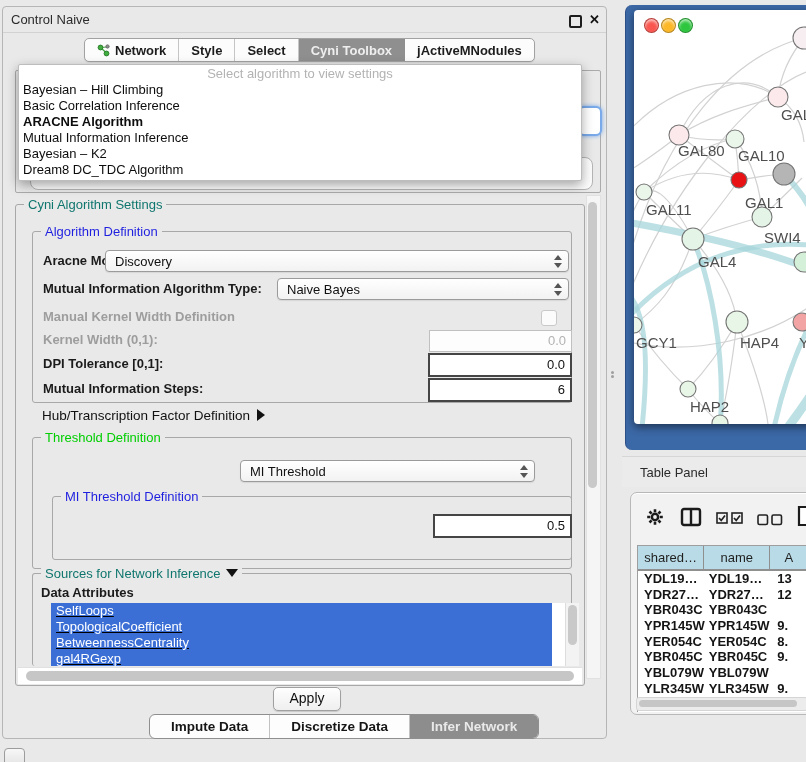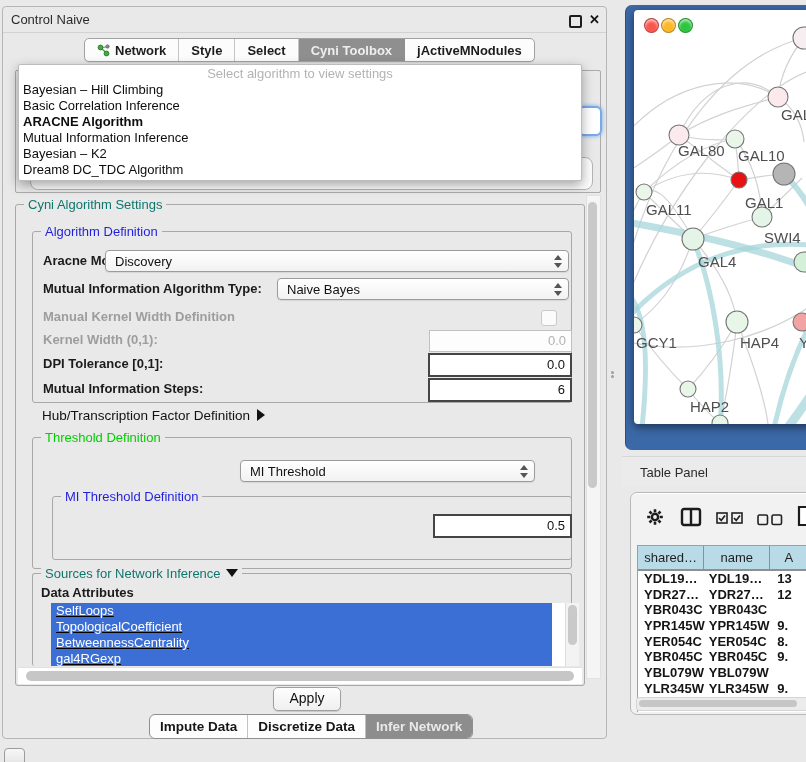--- a/index.html
+++ b/index.html
@@ -85,21 +85,21 @@
   #attr-scroll{position:absolute;right:0;top:0;bottom:0;width:13px;background:#f3f3f3;border-left:1px solid #ddd;}
   #attr-scroll .vthumb{left:2px;top:2px;width:9px;height:40px;}
 
   #apply-btn{position:absolute;left:270px;top:680px;width:66px;height:22px;
     border:1px solid #a0a0a0;border-radius:5px;background:linear-gradient(#fefefe,#efefef);
     font-size:14px;color:#111;text-align:center;line-height:21px;box-shadow:0 1px 1px rgba(0,0,0,.15);}
 
   #bottom-tabs{position:absolute;left:146px;top:707px;height:23px;display:flex;
     border:1px solid #8f8f8f;border-radius:6px;background:#fdfdfd;overflow:hidden;
     font-size:13.5px;font-weight:700;color:#161616;}
-  #bottom-tabs .seg{display:flex;align-items:center;padding:0 10px;border-right:1px solid #c2c2c2;white-space:nowrap;}
+  #bottom-tabs .seg{display:flex;align-items:center;padding:0 21px;border-right:1px solid #c2c2c2;white-space:nowrap;}
   #bottom-tabs .seg:last-child{border-right:none;}
   #bottom-tabs .seg.selected{background:#8d8d8d;color:#e9e9e9;}
 
   
   #splitter-dot{position:absolute;left:611px;top:371px;width:4px;height:6px;}
   #splitter-dot i{display:block;width:3px;height:3px;background:#9f9f9f;border-radius:50%;margin-bottom:1px;}
 
   #corner-btn{position:absolute;left:4px;top:748px;width:19px;height:18px;border:1px solid #9c9c9c;
     border-radius:4px;background:linear-gradient(#f7f7f7,#e2e2e2);}
 

